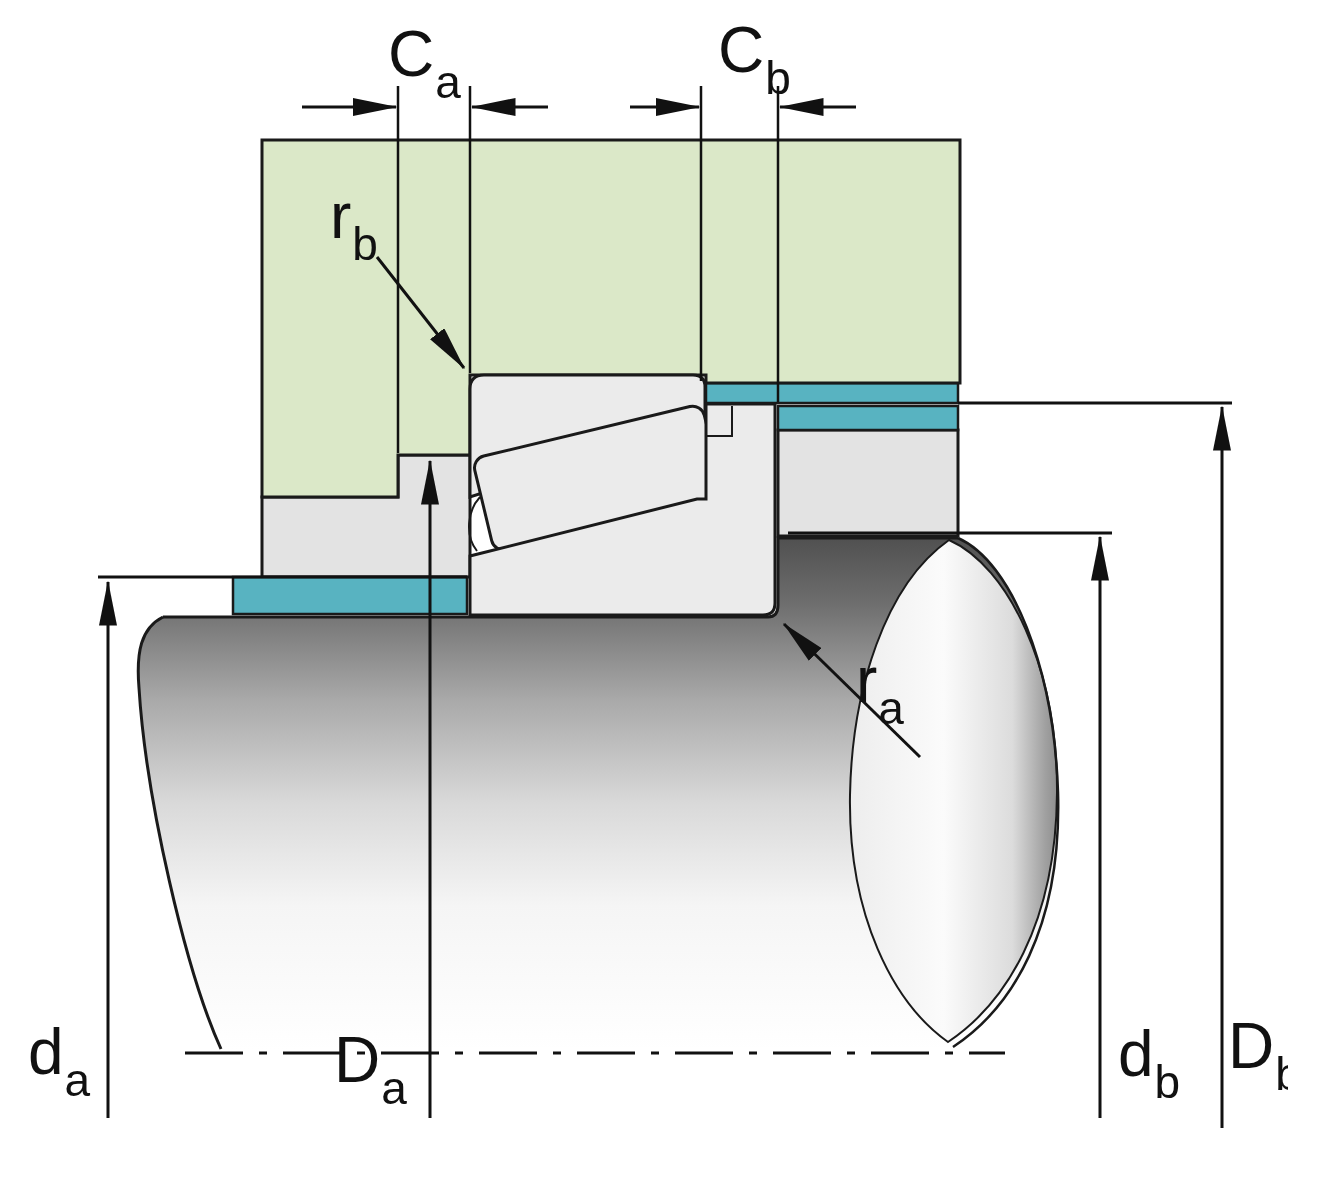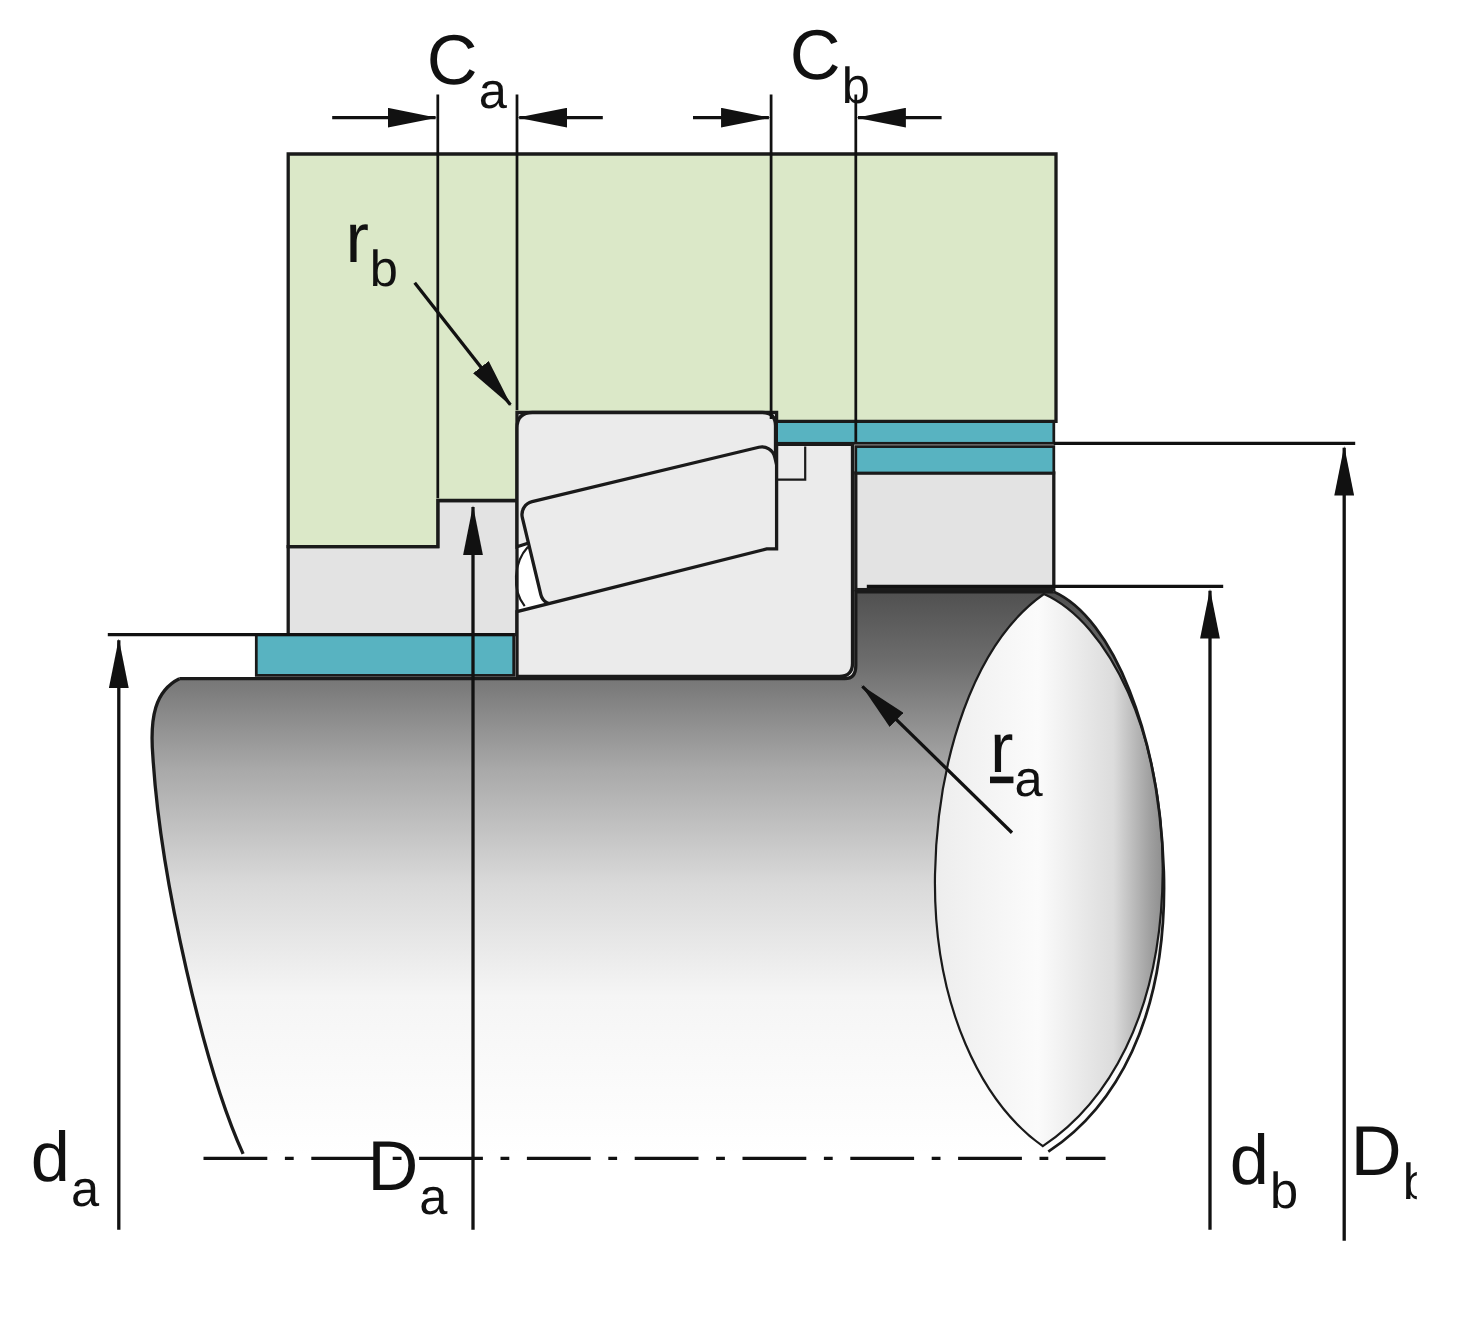--- a/index.html
+++ b/index.html
@@ -85,20 +85,20 @@
 
   <line x1="788" y1="533" x2="1112" y2="533" stroke="#111" stroke-width="3"></line>
   <line x1="1100" y1="1118" x2="1100" y2="537" stroke="#111" stroke-width="3" marker-end="url(#arrow)"></line>
 
   <line x1="958" y1="403" x2="1232" y2="403" stroke="#111" stroke-width="3"></line>
   <line x1="1222" y1="1128" x2="1222" y2="407" stroke="#111" stroke-width="3" marker-end="url(#arrow)"></line>
 </svg>
 
 <div class="dim-label" style="left:388px;top:22px;"><span>C</span><sub>a</sub></div>
 <div class="dim-label" style="left:718px;top:18px;"><span>C</span><sub>b</sub></div>
-<div class="dim-label" style="left:314px;top:184px;"><span>r</span><sub>b</sub></div>
-<div class="dim-label" style="left:900px;top:648px;text-decoration:underline;"><span>r</span><sub>a</sub></div>
+<div class="dim-label" style="left:330px;top:184px;"><span>r</span><sub>b</sub></div>
+<div class="dim-label" style="left:856px;top:648px;"><span>r</span><sub>a</sub></div>
 <div class="dim-label" style="left:28px;top:1020px;"><span>d</span><sub>a</sub></div>
 <div class="dim-label" style="left:334px;top:1028px;"><span>D</span><sub>a</sub></div>
 <div class="dim-label" style="left:1118px;top:1022px;"><span>d</span><sub>b</sub></div>
 <div class="dim-label" style="left:1228px;top:1014px;"><span>D</span><sub>b</sub></div>
 
 </div>
 
 </body></html>

